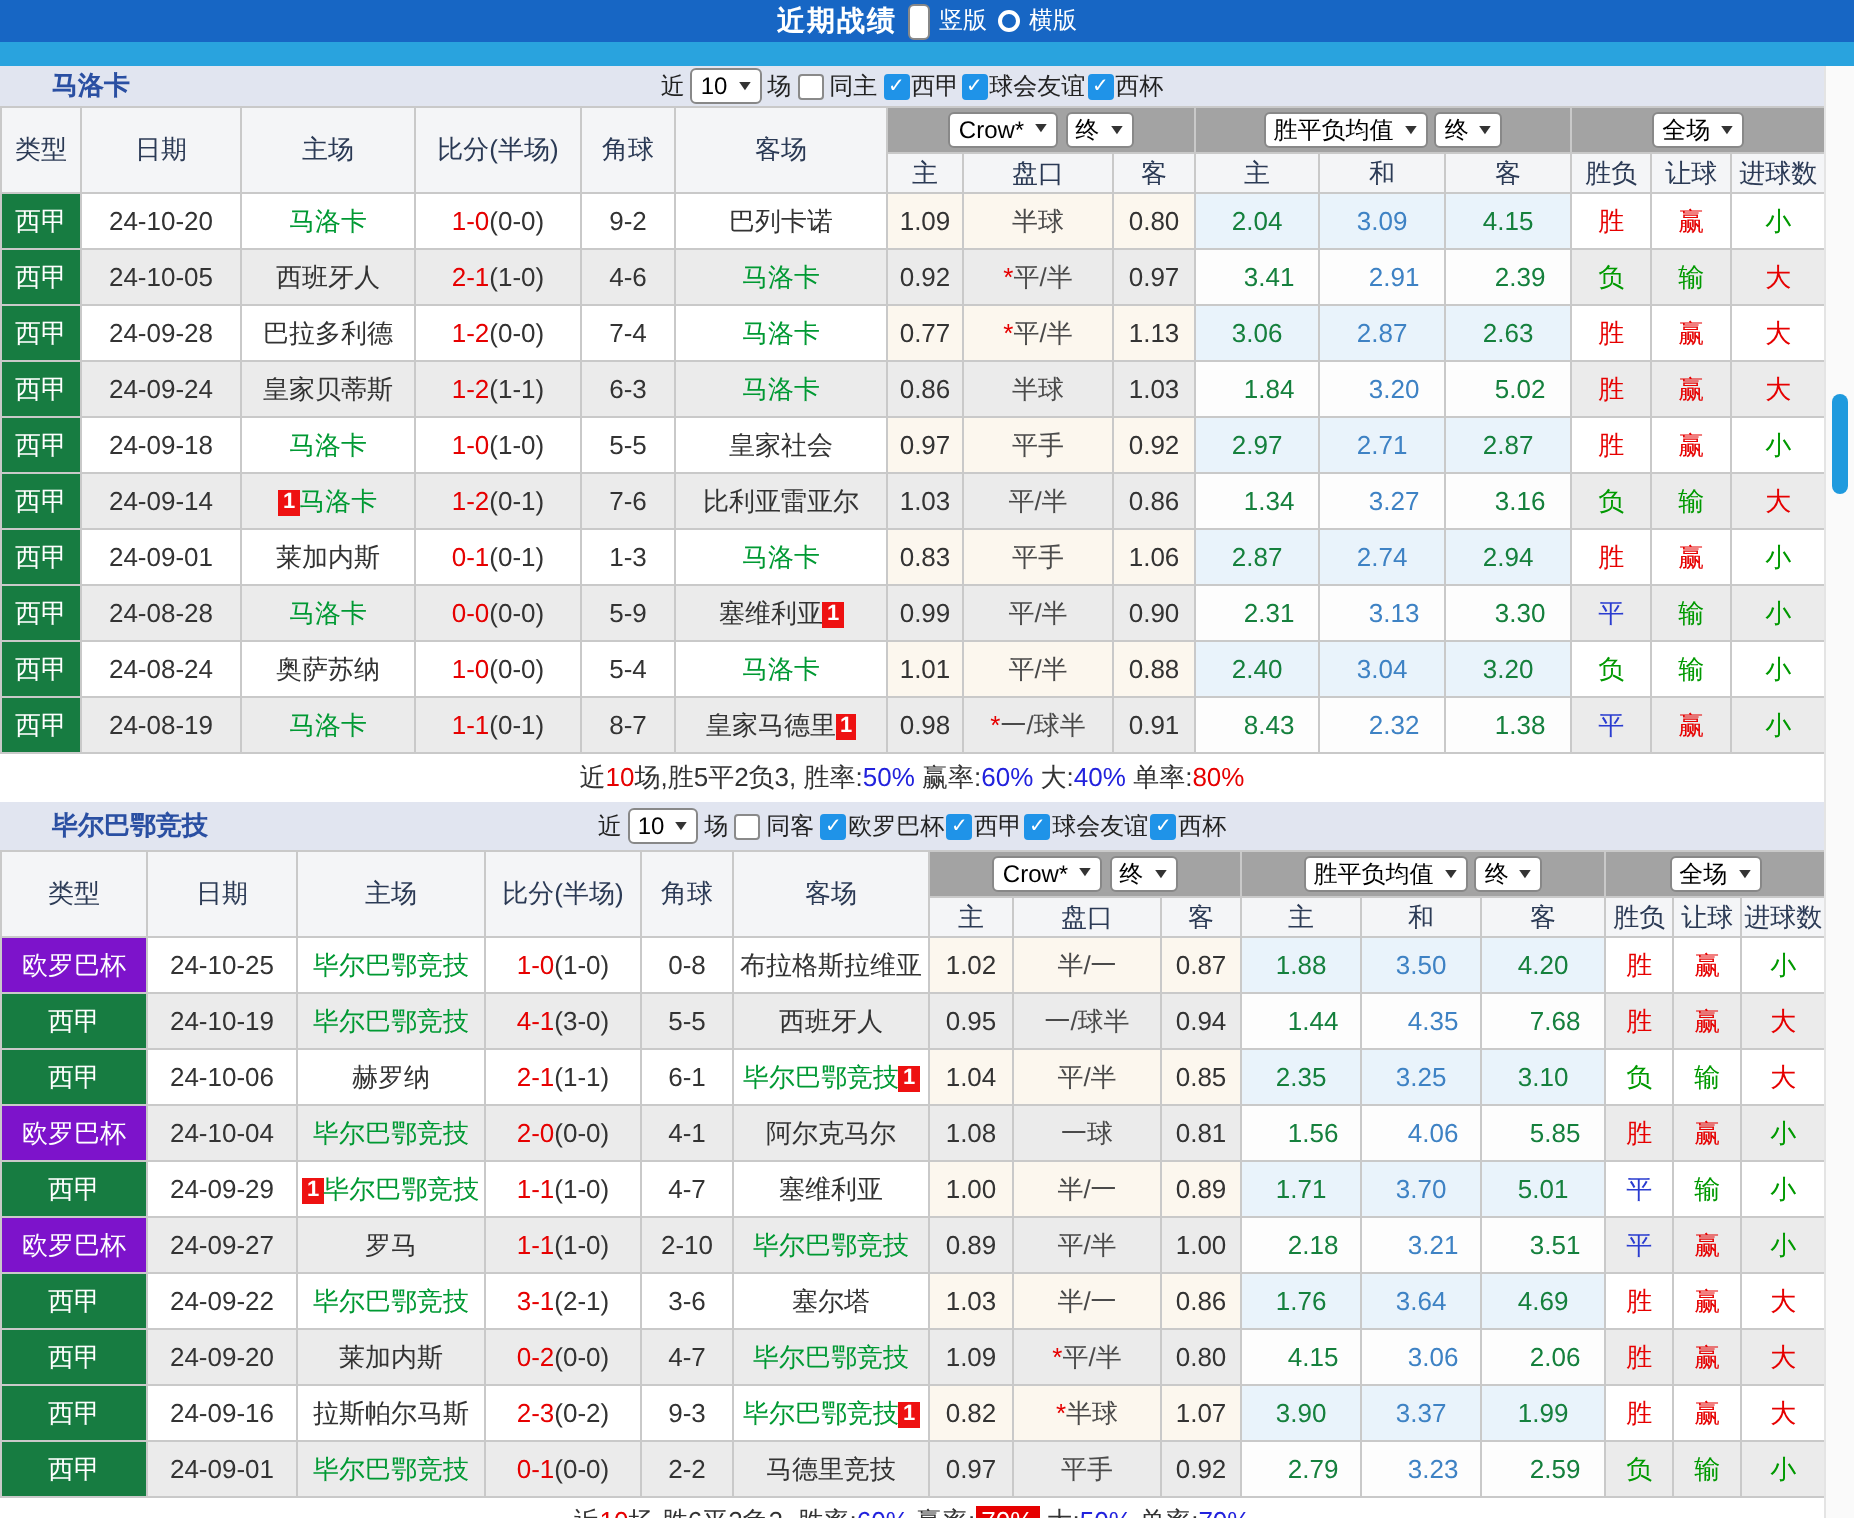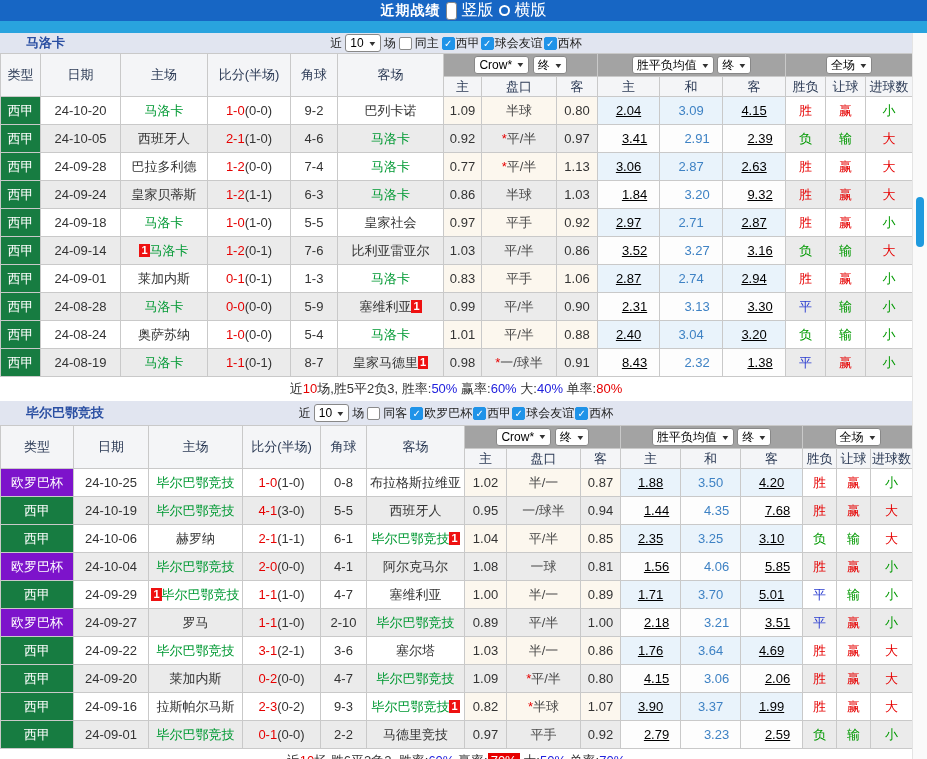--- a/index.html
+++ b/index.html
@@ -5,21 +5,21 @@
   * { margin:0; padding:0; box-sizing:border-box; }
   body { background:#fff; }
   .page {
     position:relative; width:927px; height:759px; overflow:hidden; background:#fff;
     font-family:"Liberation Sans","DejaVu Sans",sans-serif; font-size:13px; color:#333;
   }
   
   .topbar { height:21px; background:var(--bar_top,#1766c4); color:#fff;
     display:flex; align-items:center; justify-content:center; gap:5px; }
   .topbar .title { font-weight:bold; font-size:14px; letter-spacing:1px; }
-  .topbar .opt { font-size:16px; }
+  .topbar .opt { font-size:12px; }
   .radio { width:11px; height:11px; border-radius:50%; border:2px solid #fff; display:inline-block; }
   .radio.sel { background:#fff; }
   .subbar { height:12px; background:var(--bar_sub,#29a3de); }
 
   
   .sec-head { width:912px; background:var(--section_bg,#e1e5f0);
     display:flex; align-items:center; justify-content:center; position:relative; }
   .sec-head.h1 { height:20px; }
   .sec-head.h2 { height:24px; }
   .teamname { position:absolute; left:26px; font-weight:bold; font-size:13px; color:var(--team_link,#2a4fa2); }
@@ -46,21 +46,21 @@
   tr.even td.avg { background:#fdfdfd;padding-left:12px; }
   td.lg-green { background:var(--league_green,#177c41) !important; color:#fff; }
   td.lg-purple { background:var(--league_purple,#7d13cb) !important; color:#fff; }
   .focus { color:var(--focus_team,#009933); }
   .badge { display:inline-block; background:#ee1111; color:#fff; font-size:11px; line-height:13px;
     padding:0 2px; font-weight:bold; vertical-align:1px; }
   .score-m { color:var(--win_red,#e60000); }
   .score-h { color:#333; }
   .star { color:var(--win_red,#e60000); }
   .line-txt { color:#4a4a4a; }
-  td.avg-side { color:#000000;text-decoration:underline; }
+  td.avg-side { color:#15803d; }
   td.avg-mid { color:var(--avg_mid_blue,#3e82c4); }
   .res-red { color:var(--win_red,#e60000); }
   .res-green { color:var(--lose_green,#009900); }
   .res-blue { color:var(--draw_blue,#2a3cd0); }
 
   
   .summary { width:912px; height:24px; line-height:24px; text-align:center; font-size:13px; background:#fff; }
   .sum-d { color:#333; }
   .sum-r { color:var(--win_red,#e60000); }
   .sum-b { color:var(--summary_blue,#2222dd); }
@@ -230,21 +230,21 @@
           <td>24-09-24</td>
           <td><span>皇家贝蒂斯</span></td>
           <td><span class="score-m">1-2</span><span class="score-h">(1-1)</span></td>
           <td>6-3</td>
           <td><span class="focus">马洛卡</span></td>
           <td class="odds">0.86</td>
           <td class="odds"><span class="line-txt">半球</span></td>
           <td class="odds">1.03</td>
           <td class="avg avg-side">1.84</td>
           <td class="avg avg-mid">3.20</td>
-          <td class="avg avg-side">9.32</td>
+          <td class="avg avg-side">5.02</td>
           <td class="res-red">胜</td>
           <td class="res-red">赢</td>
           <td class="res-red">大</td>
         </tr>
         <tr class="odd">
           <td class="lg-green">西甲</td>
           <td>24-09-18</td>
           <td><span class="focus">马洛卡</span></td>
           <td><span class="score-m">1-0</span><span class="score-h">(1-0)</span></td>
           <td>5-5</td>
@@ -262,21 +262,21 @@
         <tr class="even">
           <td class="lg-green">西甲</td>
           <td>24-09-14</td>
           <td><span class="badge">1</span><span class="focus">马洛卡</span></td>
           <td><span class="score-m">1-2</span><span class="score-h">(0-1)</span></td>
           <td>7-6</td>
           <td><span>比利亚雷亚尔</span></td>
           <td class="odds">1.03</td>
           <td class="odds"><span class="line-txt">平/半</span></td>
           <td class="odds">0.86</td>
-          <td class="avg avg-side">3.52</td>
+          <td class="avg avg-side">1.34</td>
           <td class="avg avg-mid">3.27</td>
           <td class="avg avg-side">3.16</td>
           <td class="res-green">负</td>
           <td class="res-green">输</td>
           <td class="res-red">大</td>
         </tr>
         <tr class="odd">
           <td class="lg-green">西甲</td>
           <td>24-09-01</td>
           <td><span>莱加内斯</span></td>

